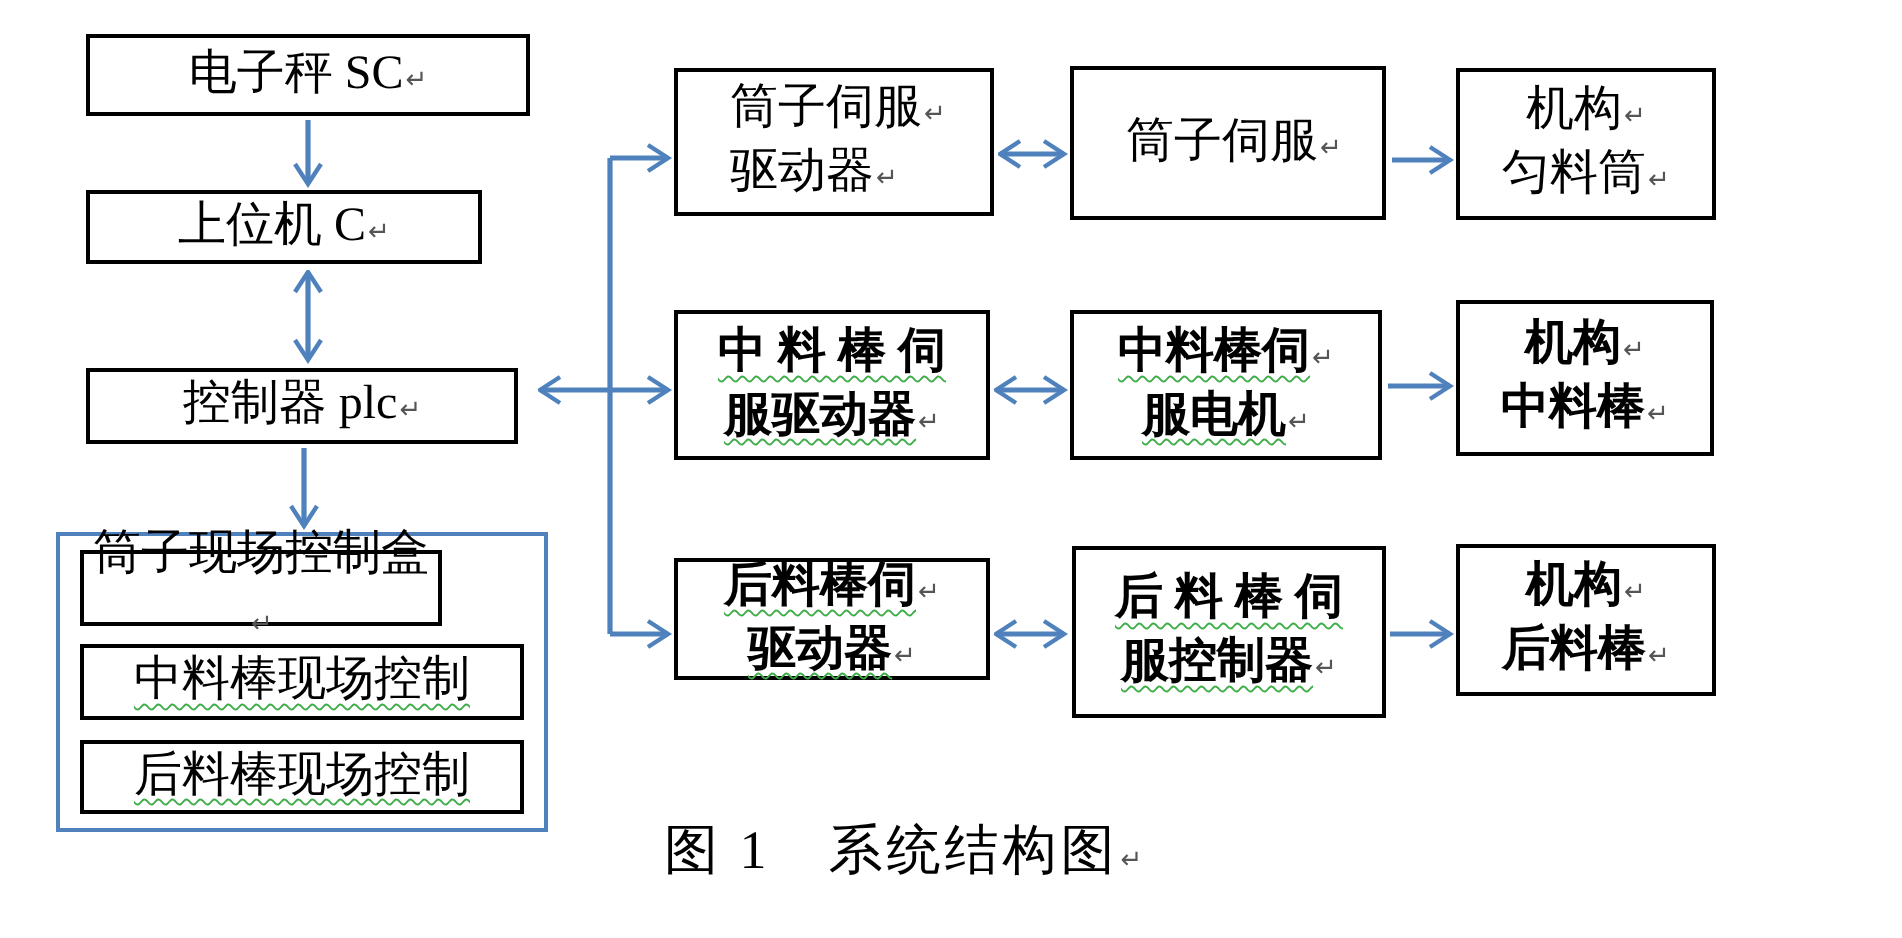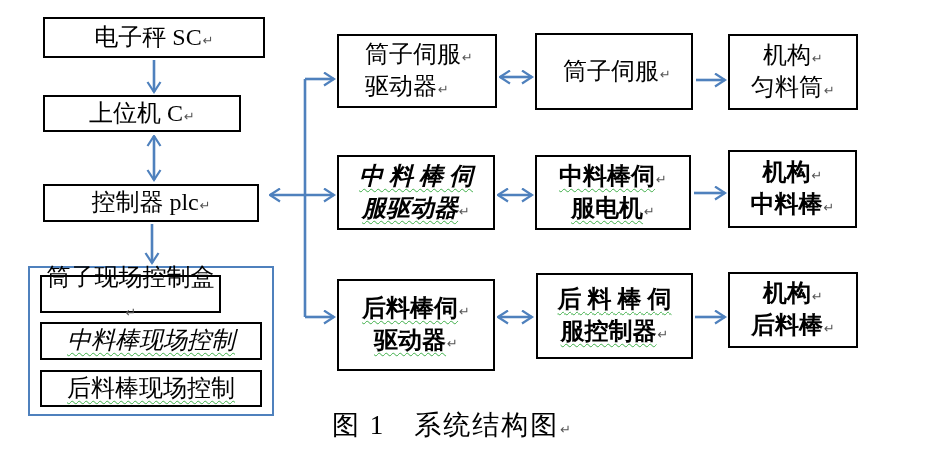--- a/index.html
+++ b/index.html
@@ -73,53 +73,53 @@
     <div><span>上位机 C</span><span class="ret">↵</span></div>
   </div>
   <div class="box" style="left:43px; top:184px; width:216px; height:38px;">
     <div><span>控制器 plc</span><span class="ret">↵</span></div>
   </div>
 
   <div class="group" style="left:28px; top:266px; width:246px; height:150px;"></div>
   <div class="box" style="left:40px; top:275px; width:181px; height:38px;">
     <div><span>筒子现场控制盒</span><span class="ret">↵</span></div>
   </div>
-  <div class="box" style="left:40px; top:322px; width:222px; height:38px;font-style:italic;">
+  <div class="box" style="left:40px; top:322px; width:222px; height:38px;">
     <div><span class="sp">中料棒现场控制</span></div>
   </div>
   <div class="box" style="left:40px; top:370px; width:222px; height:37px;">
     <div><span class="sp">后料棒现场控制</span></div>
   </div>
 
   <div class="box la" style="left:337px; top:34px; width:160px; height:74px;">
     <div><span>筒子伺服</span><span class="ret">↵</span></div>
     <div><span>驱动器</span><span class="ret">↵</span></div>
   </div>
   <div class="box la" style="left:535px; top:33px; width:158px; height:77px;">
     <div><span>筒子伺服</span><span class="ret">↵</span></div>
   </div>
   <div class="box" style="left:728px; top:34px; width:130px; height:76px;">
     <div><span>机构</span><span class="ret">↵</span></div>
     <div><span>匀料筒</span><span class="ret">↵</span></div>
   </div>
 
-  <div class="box bold" style="left:337px; top:155px; width:158px; height:75px;font-style:italic;">
+  <div class="box bold" style="left:337px; top:155px; width:158px; height:75px;">
     <div><span class="sp">中 料 棒 伺</span></div>
     <div><span class="sp">服驱动器</span><span class="ret">↵</span></div>
   </div>
   <div class="box bold" style="left:535px; top:155px; width:156px; height:75px;">
     <div><span class="sp">中料棒伺</span><span class="ret">↵</span></div>
     <div><span class="sp">服电机</span><span class="ret">↵</span></div>
   </div>
   <div class="box bold" style="left:728px; top:150px; width:129px; height:78px;">
     <div><span>机构</span><span class="ret">↵</span></div>
     <div><span>中料棒</span><span class="ret">↵</span></div>
   </div>
 
-  <div class="box bold" style="left:337px; top:279px; width:158px; height:92px;">
+  <div class="box bold" style="left:337px; top:279px; width:158px; height:61px;">
     <div><span class="sp">后料棒伺</span><span class="ret">↵</span></div>
     <div><span class="sp">驱动器</span><span class="ret">↵</span></div>
   </div>
   <div class="box bold" style="left:536px; top:273px; width:157px; height:86px;">
     <div><span class="sp">后 料 棒 伺</span></div>
     <div><span class="sp">服控制器</span><span class="ret">↵</span></div>
   </div>
   <div class="box bold" style="left:728px; top:272px; width:130px; height:76px;">
     <div><span>机构</span><span class="ret">↵</span></div>
     <div><span>后料棒</span><span class="ret">↵</span></div>

